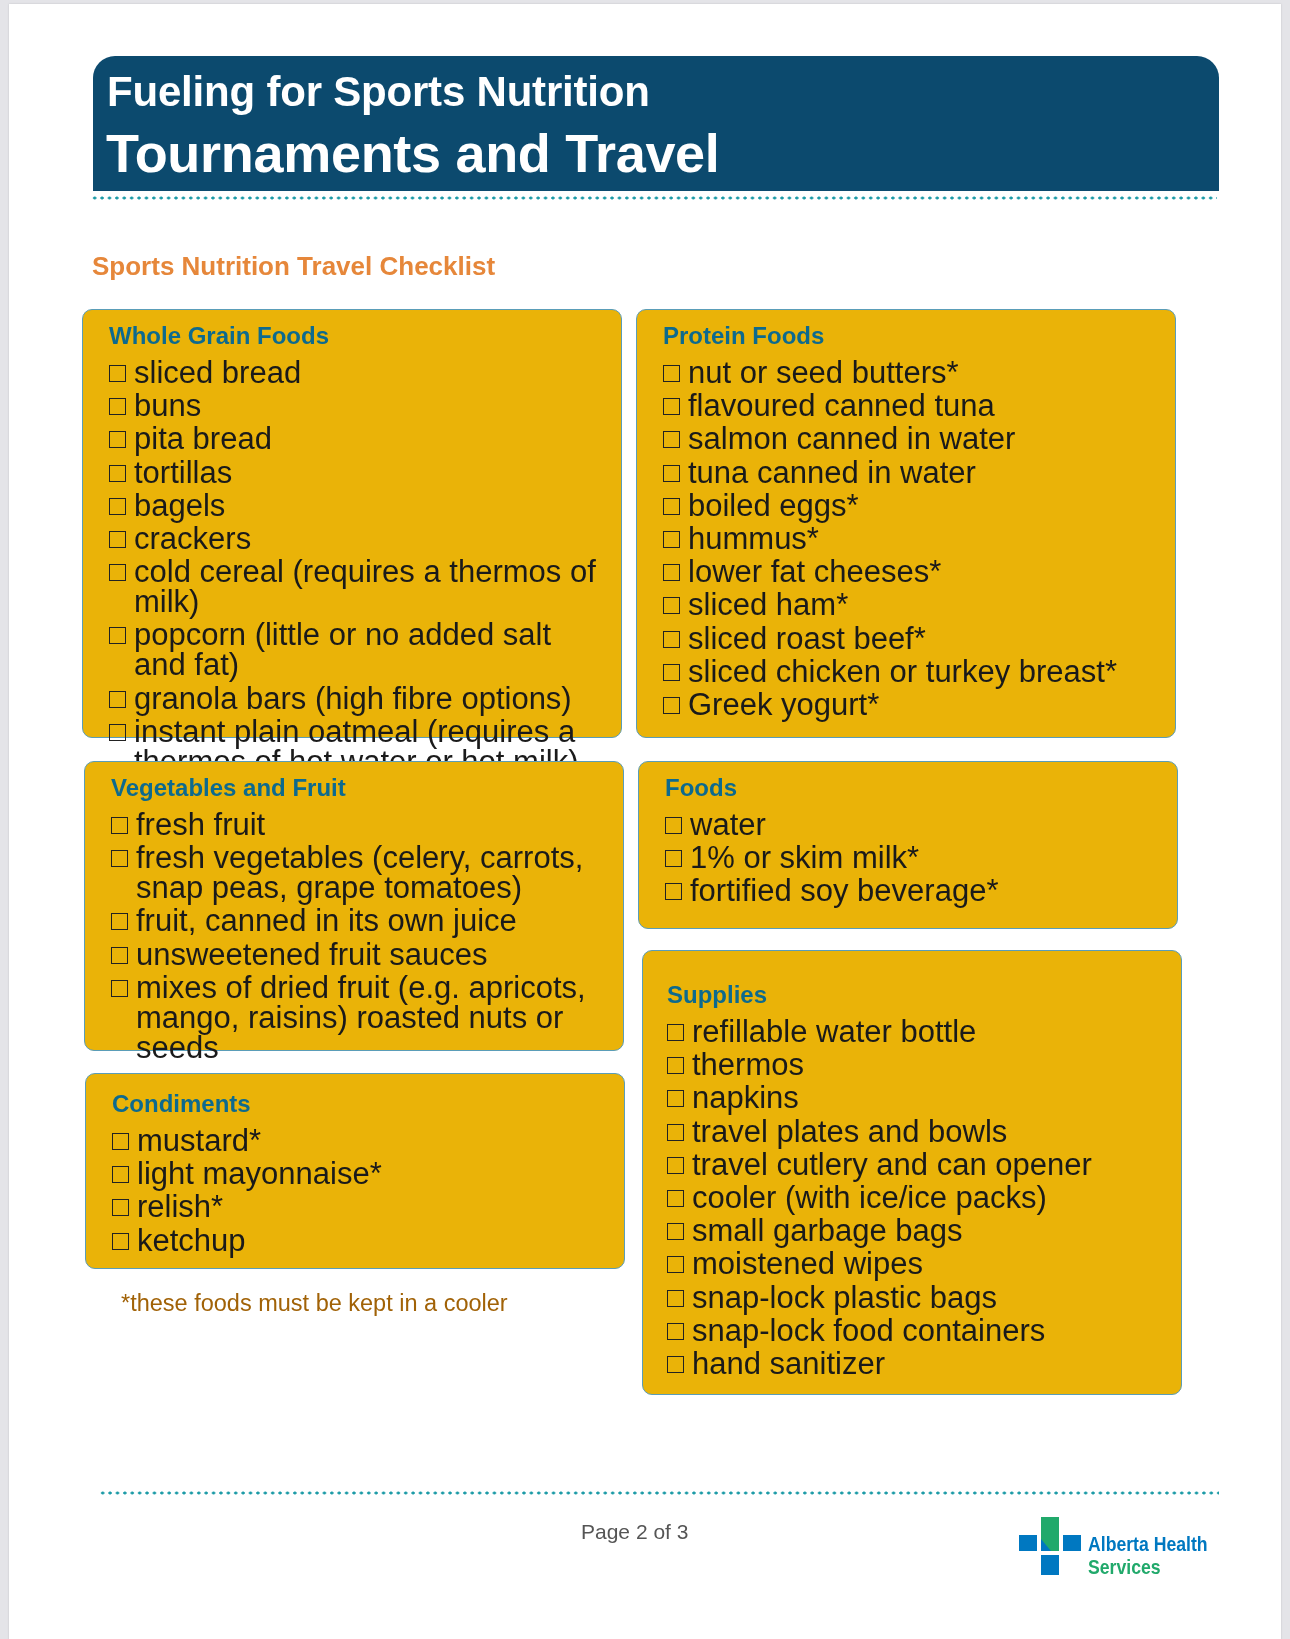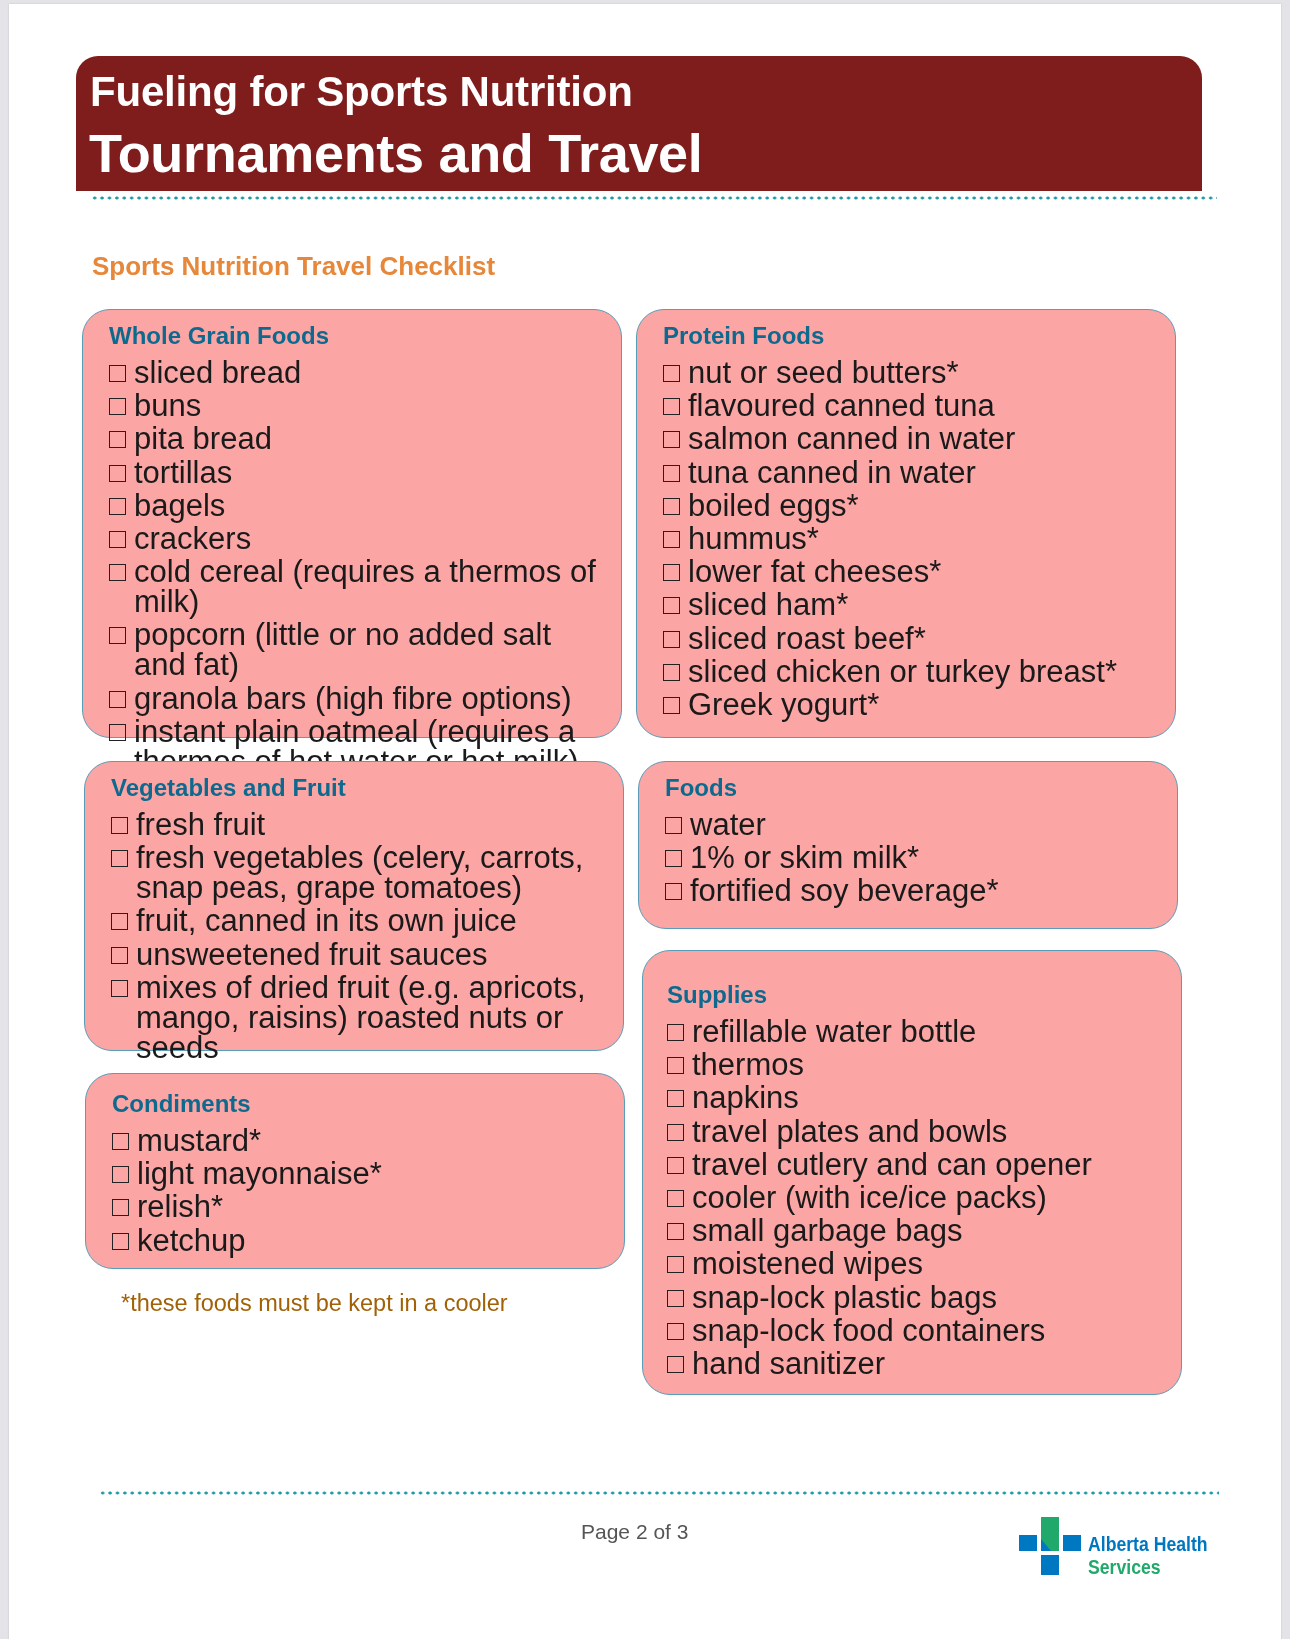--- a/index.html
+++ b/index.html
@@ -6,22 +6,22 @@
   body {
     width: 1290px; height: 1639px; background: #e4e4e8;
     position: relative; overflow: hidden;
     font-family: "Liberation Sans", sans-serif;
   }
   .page {
     position: absolute; left: 9px; top: 4px; width: 1272px; height: 1640px;
     background: #ffffff; box-shadow: 0 0 2px rgba(0,0,0,0.15);
   }
   .banner {
-    position: absolute; left: 67px; top: 52px; width: 1126px; height: 135px;
-    background: #7f1d1d; border-radius: 22px 22px 0 0;
+    position: absolute; left: 84px; top: 52px; width: 1126px; height: 135px;
+    background: #0c4a6e; border-radius: 22px 22px 0 0;
   }
   .banner .t1 {
     position: absolute; left: 14px; top: 12px; color: #fff;
     font-weight: bold; font-size: 42px; letter-spacing: -0.2px; white-space: nowrap;
   }
   .banner .t2 {
     position: absolute; left: 13px; top: 66px; color: #fff;
     font-weight: bold; font-size: 54px; letter-spacing: -0.3px; white-space: nowrap;
   }
   .dots {
@@ -29,22 +29,22 @@
     background-image: radial-gradient(circle, #1a9aa6 1.4px, transparent 1.7px);
     background-size: 7.4px 4px; background-repeat: repeat-x;
   }
   .dots.top { left: 82px; top: 192px; width: 1126px; }
   .dots.bottom { left: 90px; top: 1487px; width: 1120px; }
   .subtitle {
     position: absolute; left: 83px; top: 247px; color: #e6873a;
     font-weight: bold; font-size: 26px; white-space: nowrap;
   }
   .box {
-    position: absolute; border: 1.6px solid #5a9db8; border-radius: 28px;
-    box-sizing: border-box; background: #fca5a5;
+    position: absolute; border: 1.6px solid #5a9db8; border-radius: 10px;
+    box-sizing: border-box; background: #eab308;
   }
   .box h3 {
     margin: 0; position: absolute; left: 26px; top: 12px;
     color: #0d6a8e; font-size: 24px; font-weight: bold; white-space: nowrap;
   }
   .box ul {
     list-style: none; margin: 0; padding: 0;
     position: absolute; left: 26px; top: 48px; right: 10px;
   }
   .box li {

